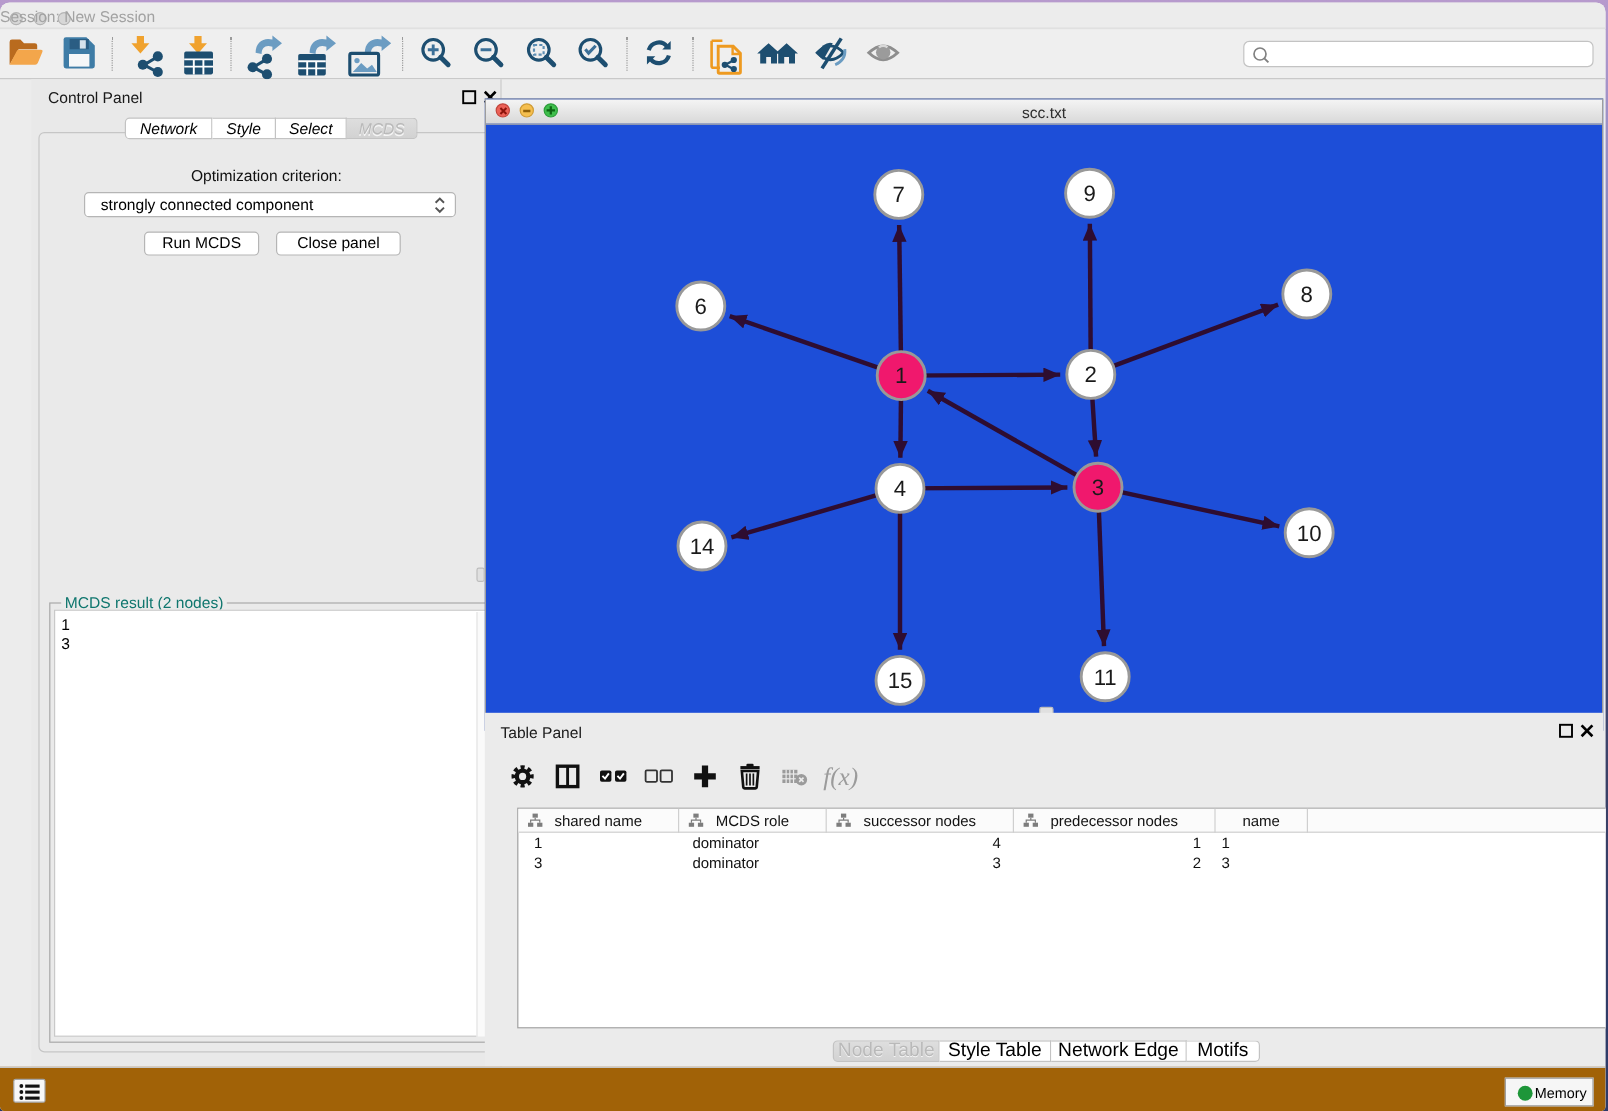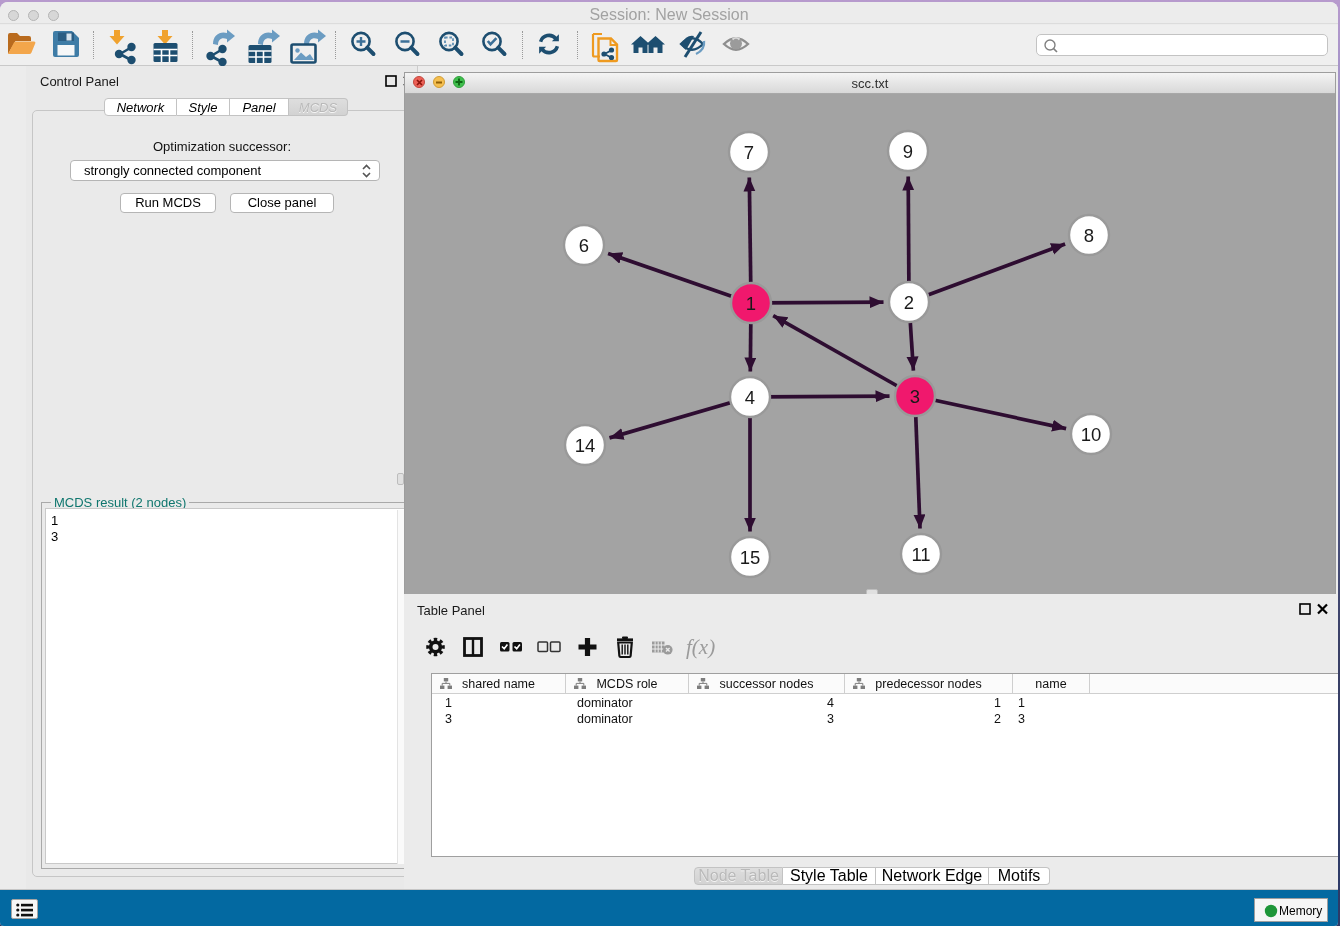--- a/index.html
+++ b/index.html
@@ -5,21 +5,21 @@
 html,body { width:1340px; height:926px; overflow:hidden; }
 body { font-family:"Liberation Sans", sans-serif;
   background:linear-gradient(180deg,#b79acd 0%,#8d8ac2 18%,#565d91 45%,#3a4066 70%,#2c3a68 100%); }
 #win { position:absolute; left:0; top:2px; width:1338px; height:924px;
   background:#ececec; border-radius:8px 8px 4px 4px; overflow:hidden; }
 .abs { position:absolute; }
 svg { position:absolute; overflow:visible; }
 
 #titlebar { position:absolute; left:0; top:0; width:100%; height:22px; background:#ececec; border-bottom:1px solid #dcdcdc; }
 .tlight { position:absolute; top:8px; width:11px; height:11px; border-radius:50%; background:#d7d7d7; border:1px solid #b4b4b4; }
-#title { position:absolute; top:4px; width:100%; text-align:center; font-size:16px; color:#a2a2a2; }
+#title { position:absolute; top:4px; width:100%; font-size:13px; color:#a2a2a2; }
 
 #toolbar { position:absolute; left:0; top:23px; width:100%; height:41px; background:#efefef; border-bottom:1px solid #c9c9c9; }
 .tsep { position:absolute; top:6px; height:28px; width:0; border-left:1px dotted #9a9a9a; }
 #searchbox { position:absolute; left:1036px; top:9px; width:292px; height:22px; background:#fff; border:1px solid #c3c3c3; border-radius:5px; }
 
 #cpanel { position:absolute; left:0; top:64px; width:392px; height:823px; background:#e9e9e9; border-right:1px solid #cccccc;margin-left:26px; }
 .phead { font-size:13px; color:#1a1a1a; }
 .tabs { position:absolute; display:flex; font-size:13px; z-index:3;font-style:italic; }
 .tab { border:1px solid #c3c3c3; border-left:none; background:#fff; color:#000; display:flex; align-items:center; justify-content:center; height:18px; }
 .tab.first { border-left:1px solid #c3c3c3; border-radius:4px 0 0 4px; }
@@ -27,38 +27,38 @@
 .tab.sel { background:linear-gradient(#dedede,#d2d2d2); color:#b9b9b9; text-shadow:0 1px 0 #f5f5f5; }
 #tabpanel { position:absolute; left:6px; top:44px; width:380px; height:767px; border:1px solid #c6c6c6; border-radius:5px; background:#eaeaea; }
 #optlabel { position:absolute; left:0; top:28px; width:100%; text-align:center; font-size:13px; color:#111; }
 #combo { position:absolute; left:37px; top:49px; width:310px; height:21px; background:#fff; border:1px solid #b5b5b5; border-radius:4px; font-size:13px; color:#000; line-height:19px; padding-left:13px; }
 .btn { position:absolute; height:20px; background:#fff; border:1px solid #b5b5b5; border-radius:4px; font-size:13px; color:#000; text-align:center; line-height:18px; }
 #fieldset { position:absolute; left:8px; top:391px; width:370px; height:367px; border:1px solid #a9a9a9; }
 #fieldlabel { position:absolute; left:9px; top:-8px; background:#eaeaea; padding:0 3px; font-size:13px; color:#0f766e; }
 #resultbox { position:absolute; left:3px; top:5px; width:362px; height:356px; background:#fff; border:1px solid #c9c9c9; font-size:13px; color:#000; padding:4px 0 0 5px; line-height:16px; }
 #resultsb { position:absolute; right:1px; top:1px; width:8px; height:354px; background:#fafafa; border-left:1px solid #e3e3e3; }
 
-#netwin { position:absolute; left:404px; top:70px; width:932px; height:527px; border:1px solid #9d9d9d; background:#a3a3a3; }
+#netwin { position:absolute; left:404px; top:80px; width:932px; height:527px; border:1px solid #9d9d9d; background:#1d4ed8; }
 #nettitle { position:absolute; left:0; top:0; width:100%; height:21px;
   background:linear-gradient(#f4f4f4,#d8d8d8); border-bottom:1px solid #a8a8a8;
   text-align:center; font-size:13px; color:#2e2e2e; line-height:21px; }
 .mlight { position:absolute; top:3px; width:12px; height:12px; border-radius:50%; }
 .mlight span { position:absolute; left:0; top:0; width:100%; height:100%; display:flex; align-items:center; justify-content:center; }
 
 #vknob { position:absolute; left:397px; top:471px; width:7px; height:12px; background:#e0e0e0; border:1px solid #bdbdbd; border-radius:2px; }
 #hknob { position:absolute; left:866px; top:587px; width:12px; height:7px; background:#e0e0e0; border:1px solid #bdbdbd; border-radius:2px; }
 
 #tpanel { position:absolute; left:404px; top:592px; width:932px; height:295px; background:#ebebeb; }
 #ttable { position:absolute; left:27px; top:79px; width:914px; height:184px; background:#fff; border:1px solid #9f9f9f; }
 #thead { position:absolute; left:0; top:0; width:100%; height:20px; background:#fbfbfb; border-bottom:1px solid #cfcfcf; font-size:12.5px; color:#111; }
 .hcell { position:absolute; top:0; height:20px; border-right:1px solid #cfcfcf; text-align:center; line-height:20px; }
 .trow { position:absolute; font-size:12.5px; color:#111; height:16px; line-height:16px; }
 .tabs2 { position:absolute; left:290px; top:273px; display:flex; font-size:16px; z-index:3; }
 
-#statusbar { position:absolute; left:0; top:887px; width:100%; height:37px; background:#0369a1; border-top:1px solid #c6c6c6; }
+#statusbar { position:absolute; left:0; top:887px; width:100%; height:37px; background:#a16207; border-top:1px solid #c6c6c6; }
 #listbtn { position:absolute; left:11px; top:9px; width:27px; height:20px; background:#f7f7f7; border:1px solid #a5a5a5; border-radius:2px; }
 #membtn { position:absolute; left:1254px; top:8px; width:74px; height:24px; background:#f6f6f6; border:1px solid #9e9e9e; font-size:12px; color:#000; }
 </style></head>
 <body>
 <div id="win">
   <div id="titlebar">
     <div class="tlight" style="left:8px"></div>
     <div class="tlight" style="left:28px"></div>
     <div class="tlight" style="left:48px"></div>
     <div id="title">Session: New Session</div>
@@ -183,25 +183,25 @@
   </div>
   <div id="cpanel">
     <div class="phead abs" style="left:14px;top:8px">Control Panel</div>
     <svg width="392" height="30" style="left:0;top:0" viewBox="0 0 392 30">
       <rect x="360" y="10" width="10" height="10" fill="none" stroke="#000" stroke-width="1.6"></rect>
       <path d="M378 10.5 L387 19.5 M387 10.5 L378 19.5" stroke="#000" stroke-width="2.2"></path>
     </svg>
     <div class="tabs" style="left:78px;top:32px">
       <div class="tab first" style="width:73px">Network</div>
       <div class="tab" style="width:53px">Style</div>
-      <div class="tab" style="width:59px">Panel</div>
+      <div class="tab" style="width:59px">Select</div>
       <div class="tab last sel" style="width:59px">MCDS</div>
     </div>
     <div id="tabpanel">
-      <div id="optlabel">Optimization successor:</div>
+      <div id="optlabel">Optimization criterion:</div>
       <div id="combo">strongly connected component
         <svg width="11" height="14" style="right:7px;top:3px" viewBox="0 0 11 14">
           <path d="M2 5 L5.5 1.5 L9 5" fill="none" stroke="#555" stroke-width="1.6"></path>
           <path d="M2 9 L5.5 12.5 L9 9" fill="none" stroke="#555" stroke-width="1.6"></path>
         </svg>
       </div>
       <div class="btn" style="left:87px;top:82px;width:96px">Run MCDS</div>
       <div class="btn" style="left:197px;top:82px;width:104px">Close panel</div>
       <div id="fieldset">
         <div id="fieldlabel">MCDS result (2 nodes)</div>

